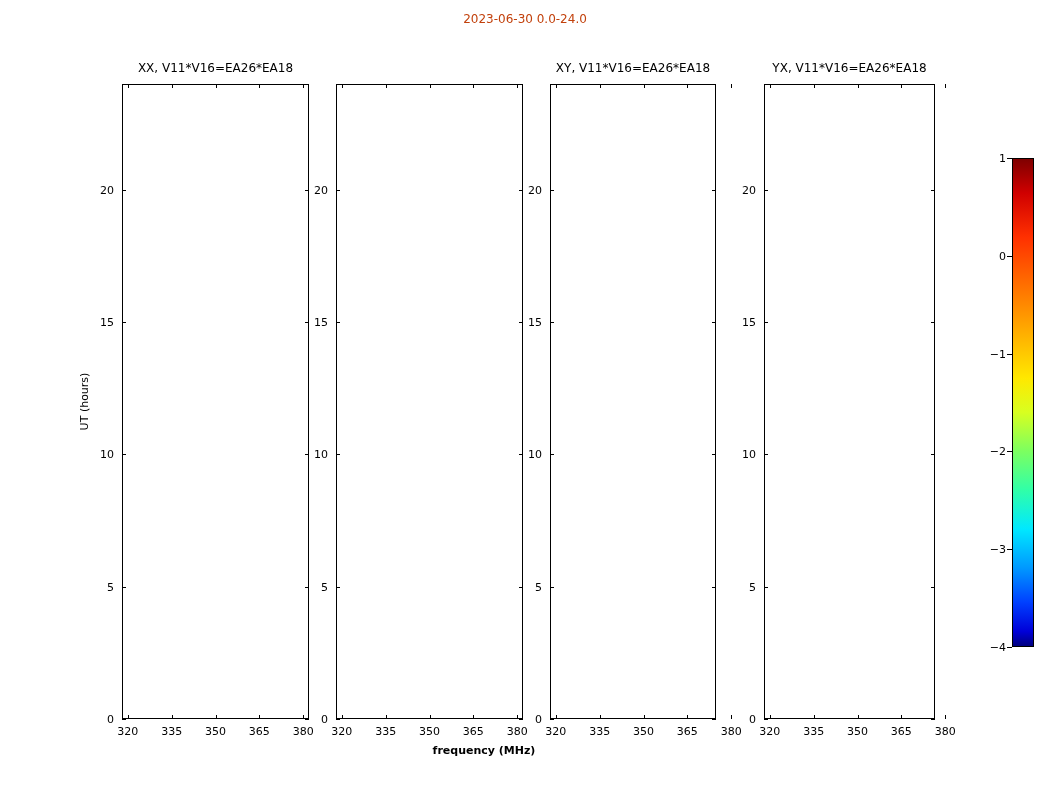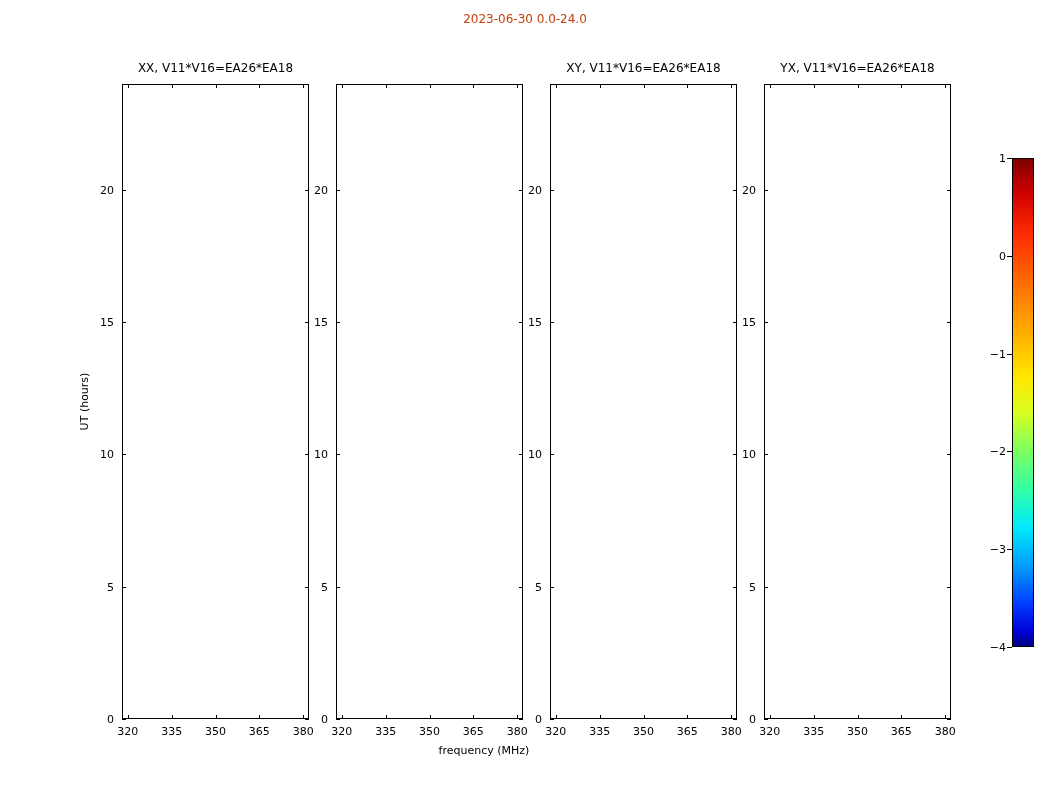--- a/index.html
+++ b/index.html
@@ -102,20 +102,21 @@
     font-size: 11px;
     white-space: nowrap;
     transform-origin: 50% 50%;
     transform: rotate(-90deg);
   }
   .xlabel {
     position: absolute;
     font-size: 11px;
     white-space: nowrap;
     transform: translateX(-50%);
+    font-weight: bold;
   }
   
   #colorbar-wrap {
     position: absolute;
     left: 1012px;
     top: 158px;
     width: 22px;
     height: 489px;
   }
   #colorbar-gradient {
@@ -211,21 +212,21 @@
       <div class="tick-y-right" style="top: 370.417px;"></div>
       <div class="yticklabel" style="top: 370.417px;">10</div>
       <div class="tick-y" style="top: 238.125px;"></div>
       <div class="tick-y-right" style="top: 238.125px;"></div>
       <div class="yticklabel" style="top: 238.125px;">15</div>
       <div class="tick-y" style="top: 105.833px;"></div>
       <div class="tick-y-right" style="top: 105.833px;"></div>
       <div class="yticklabel" style="top: 105.833px;">20</div>
     </div>
 
-  <div class="panel" id="panel-2" style="left:550px; width:187px;">
+  <div class="panel" id="panel-2" style="left:550px; width:166px;">
     <div class="axes-frame"></div>
     <div class="panel-title">XY, V11*V16=EA26*EA18</div>
   <div class="tick-x" style="left: 5.84375px;"></div>
       <div class="tick-x-top" style="left: 5.84375px;"></div>
       <div class="xticklabel" style="left: 5.84375px;">320</div>
       <div class="tick-x" style="left: 49.6719px;"></div>
       <div class="tick-x-top" style="left: 49.6719px;"></div>
       <div class="xticklabel" style="left: 49.6719px;">335</div>
       <div class="tick-x" style="left: 93.5px;"></div>
       <div class="tick-x-top" style="left: 93.5px;"></div>
@@ -246,21 +247,21 @@
       <div class="tick-y-right" style="top: 370.417px;"></div>
       <div class="yticklabel" style="top: 370.417px;">10</div>
       <div class="tick-y" style="top: 238.125px;"></div>
       <div class="tick-y-right" style="top: 238.125px;"></div>
       <div class="yticklabel" style="top: 238.125px;">15</div>
       <div class="tick-y" style="top: 105.833px;"></div>
       <div class="tick-y-right" style="top: 105.833px;"></div>
       <div class="yticklabel" style="top: 105.833px;">20</div>
     </div>
 
-  <div class="panel" id="panel-3" style="left:764px; width:187px;">
+  <div class="panel" id="panel-3" style="left:764px; width:171px;">
     <div class="axes-frame"></div>
     <div class="panel-title">YX, V11*V16=EA26*EA18</div>
   <div class="tick-x" style="left: 5.84375px;"></div>
       <div class="tick-x-top" style="left: 5.84375px;"></div>
       <div class="xticklabel" style="left: 5.84375px;">320</div>
       <div class="tick-x" style="left: 49.6719px;"></div>
       <div class="tick-x-top" style="left: 49.6719px;"></div>
       <div class="xticklabel" style="left: 49.6719px;">335</div>
       <div class="tick-x" style="left: 93.5px;"></div>
       <div class="tick-x-top" style="left: 93.5px;"></div>

